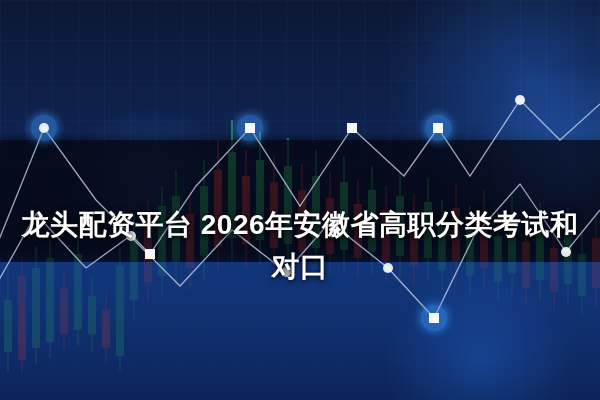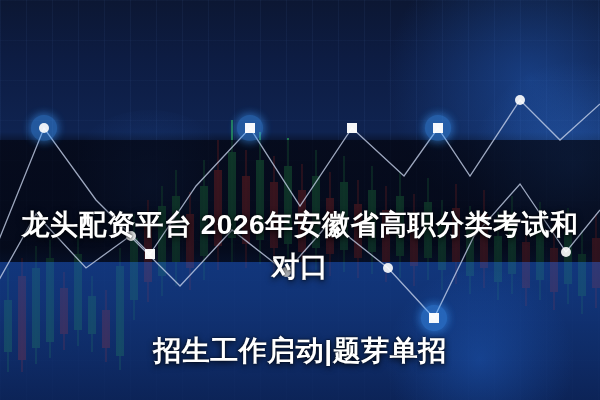--- a/index.html
+++ b/index.html
@@ -233,16 +233,15 @@
       <circle cx="131" cy="236" r="5" fill="#ffffff" opacity="0.9"></circle>
       <circle cx="286" cy="272" r="5" fill="#ffffff" opacity="0.9"></circle>
       <circle cx="388" cy="268" r="5" fill="#ffffff" opacity="0.9"></circle>
       <circle cx="434" cy="318" r="13" fill="#3d9bff" opacity="0.45" filter="url(#nglow)"></circle>
       <rect x="429" y="313" width="10" height="10" fill="#ffffff" opacity="0.96"></rect>
       <circle cx="566" cy="252" r="5" fill="#ffffff" opacity="0.9"></circle>
     </svg>
 
   <div class="headline">
     <div>龙头配资平台 2026年安徽省高职分类考试和对口</div>
-    <div>招生工作启动|题芽单招</div>
   </div>
 
 </div>
 
 </body></html>

